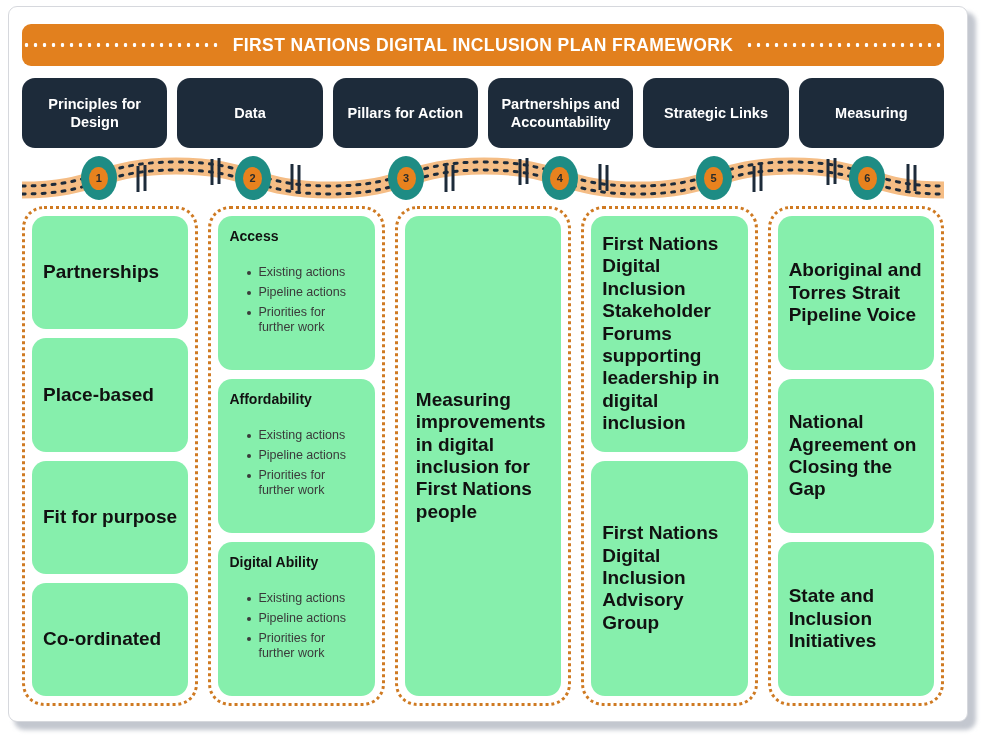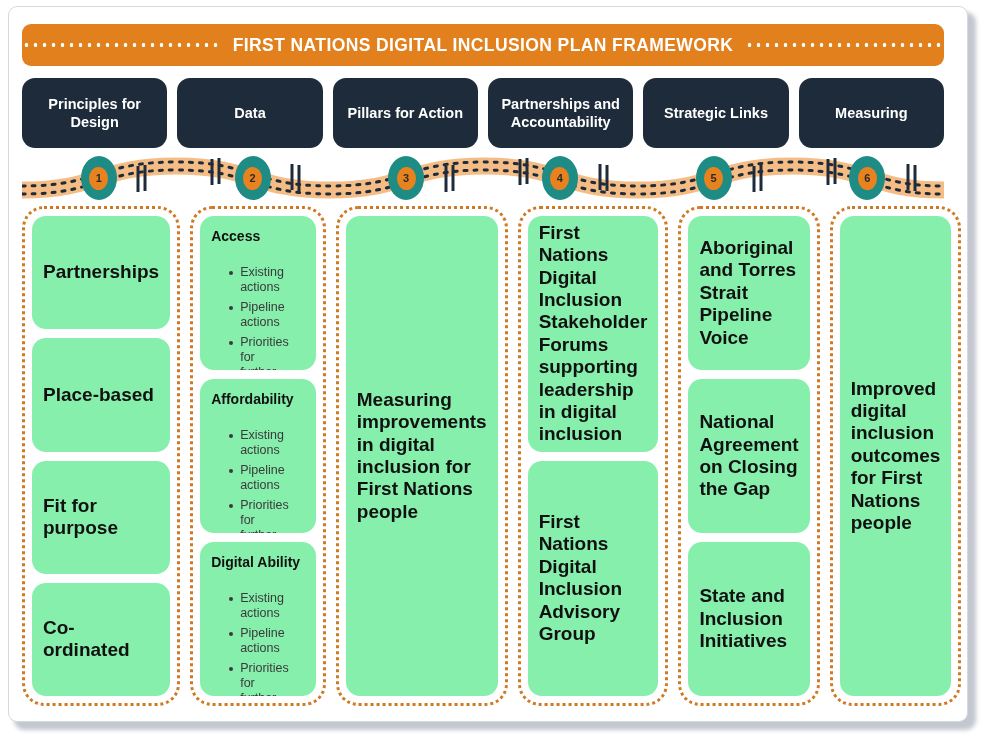--- a/index.html
+++ b/index.html
@@ -367,20 +367,15 @@
         <div class="card grow">
           <div class="card-center-text">Aboriginal and Torres Strait Pipeline Voice</div>
         </div>
         <div class="card grow">
           <div class="card-center-text">National Agreement on Closing the Gap</div>
         </div>
         <div class="card grow">
           <div class="card-center-text">State and Inclusion Initiatives</div>
         </div>
       </div>
-      <div class="column">
-        <div class="card grow">
-          <div class="card-center-text">Improved digital inclusion outcomes for First Nations people</div>
-        </div>
-      </div>
     </div>
 
 </div>
 
 </body></html>

